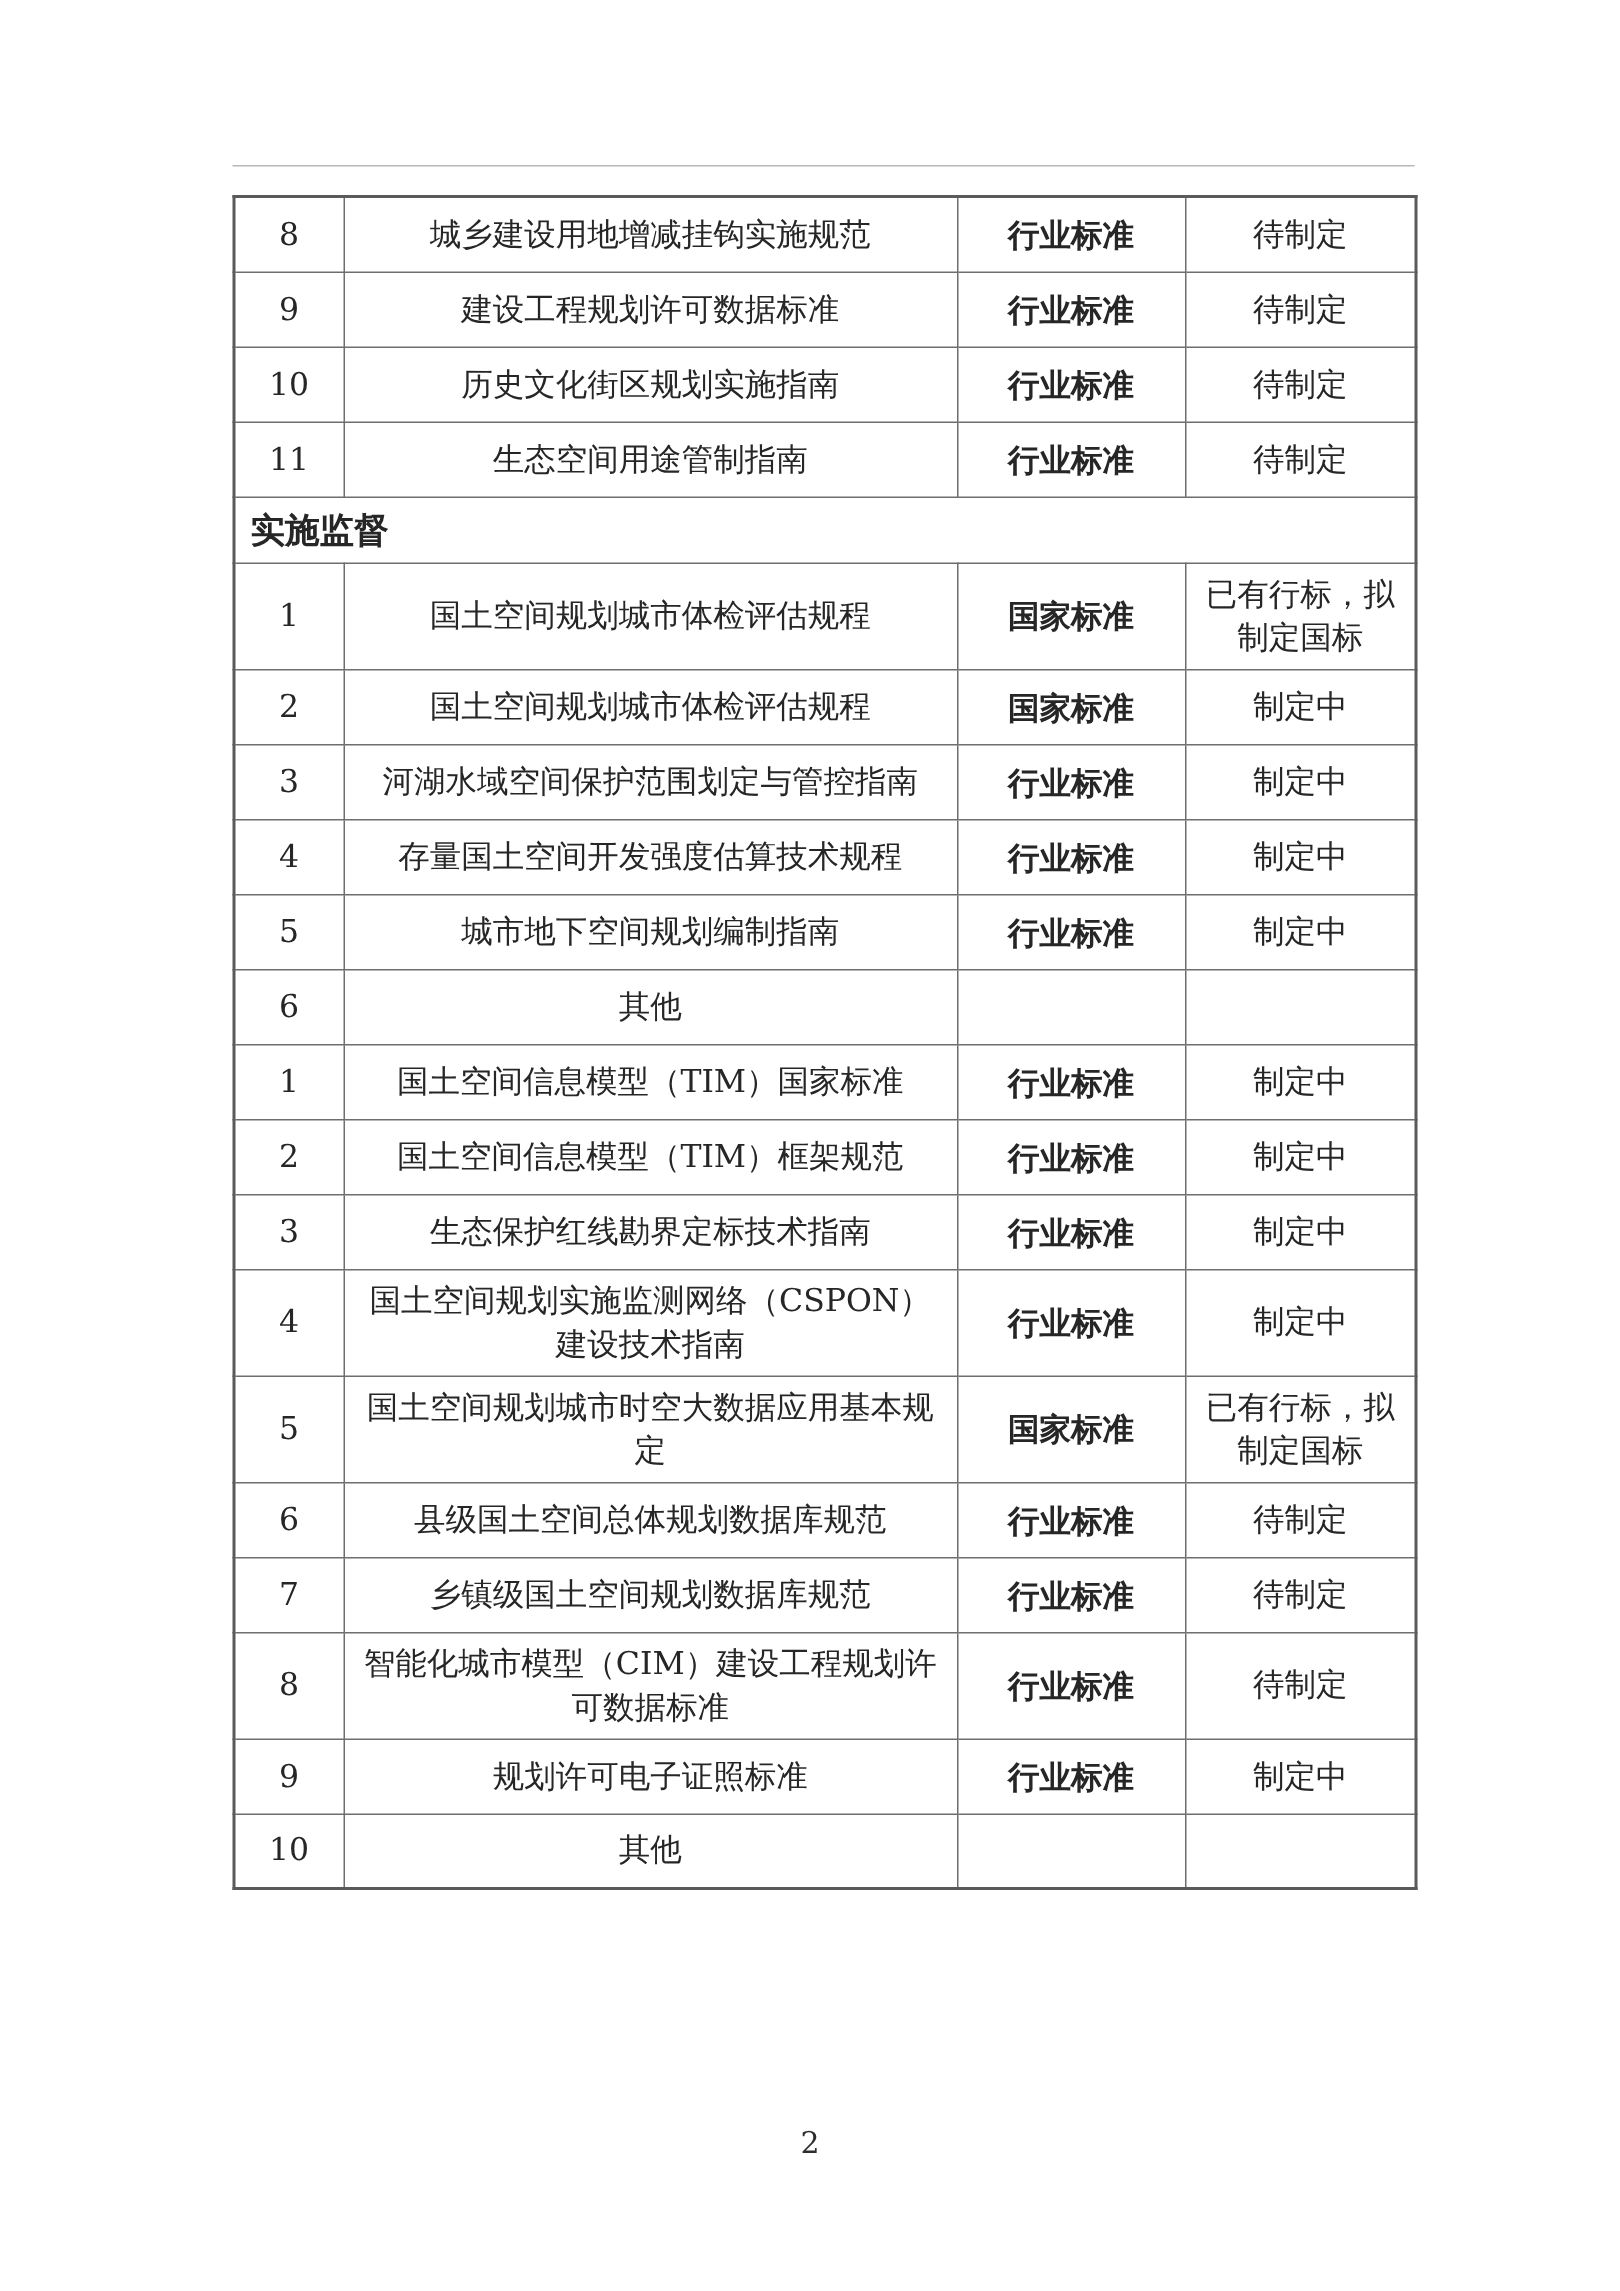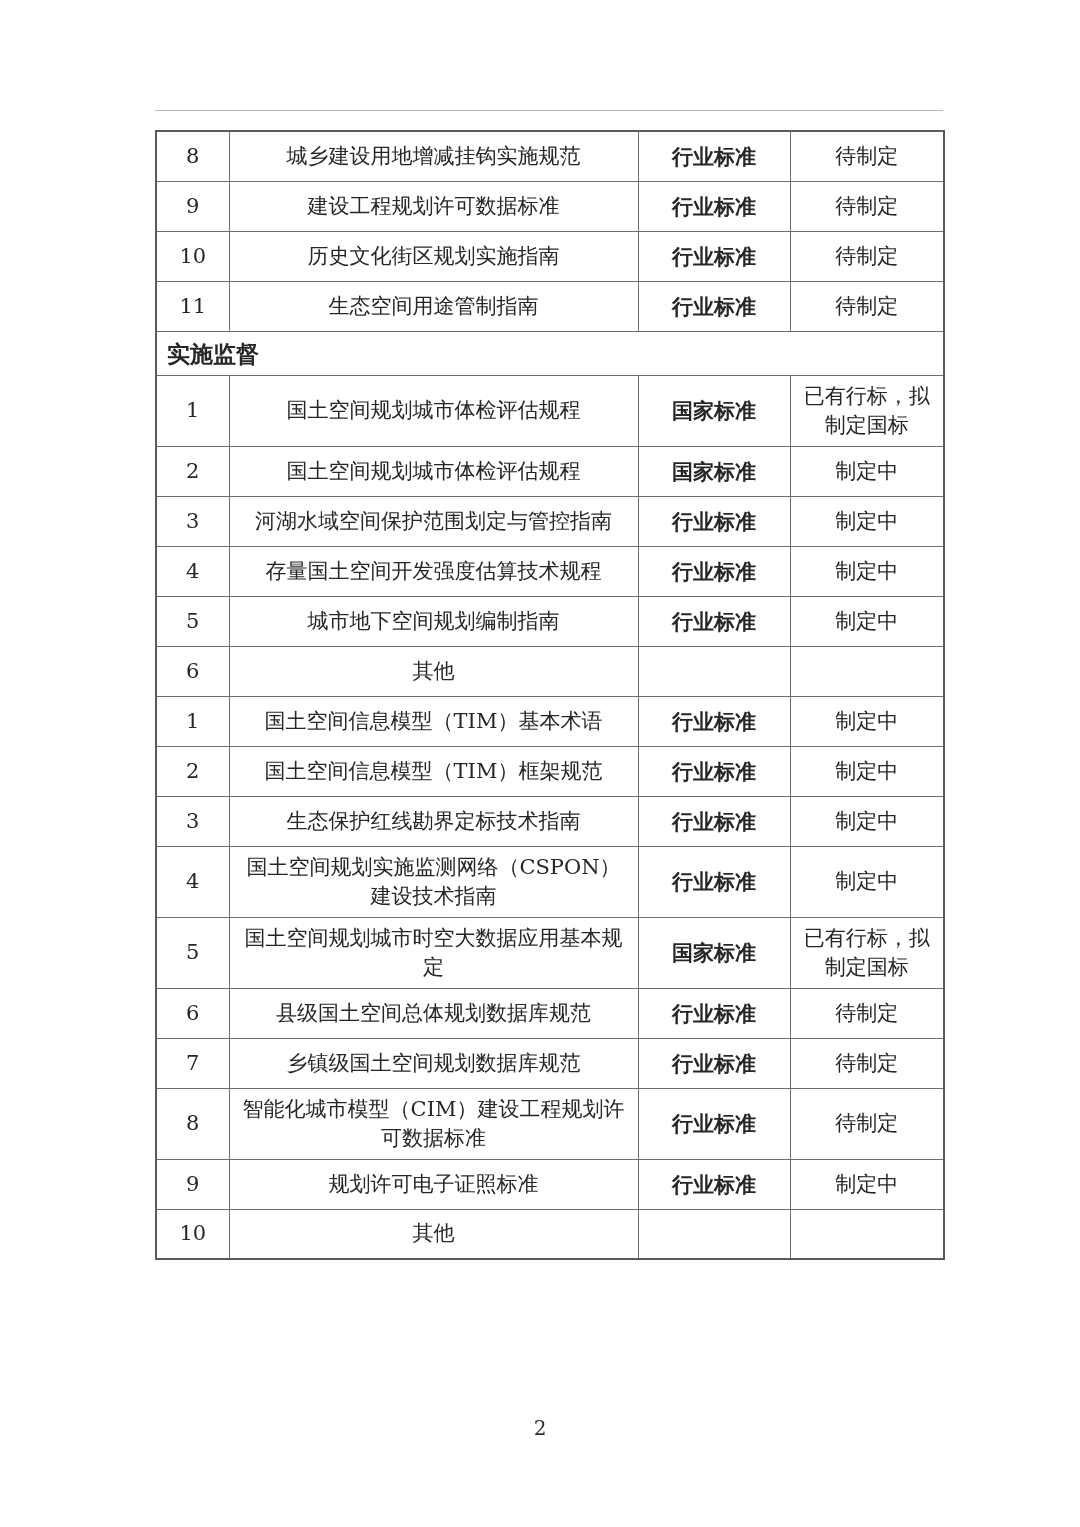--- a/index.html
+++ b/index.html
@@ -117,21 +117,21 @@
         <td class="c-status">制定中</td>
       </tr>
       <tr>
         <td class="c-no">6</td>
         <td class="c-name">其他</td>
         <td class="c-level"></td>
         <td class="c-status"></td>
       </tr>
       <tr>
         <td class="c-no">1</td>
-        <td class="c-name">国土空间信息模型（TIM）基本术语</td>
+        <td class="c-name">国土空间信息模型（TIM）国家标准</td>
         <td class="c-level">行业标准</td>
         <td class="c-status">制定中</td>
       </tr>
       <tr>
         <td class="c-no">2</td>
         <td class="c-name">国土空间信息模型（TIM）框架规范</td>
         <td class="c-level">行业标准</td>
         <td class="c-status">制定中</td>
       </tr>
       <tr>

